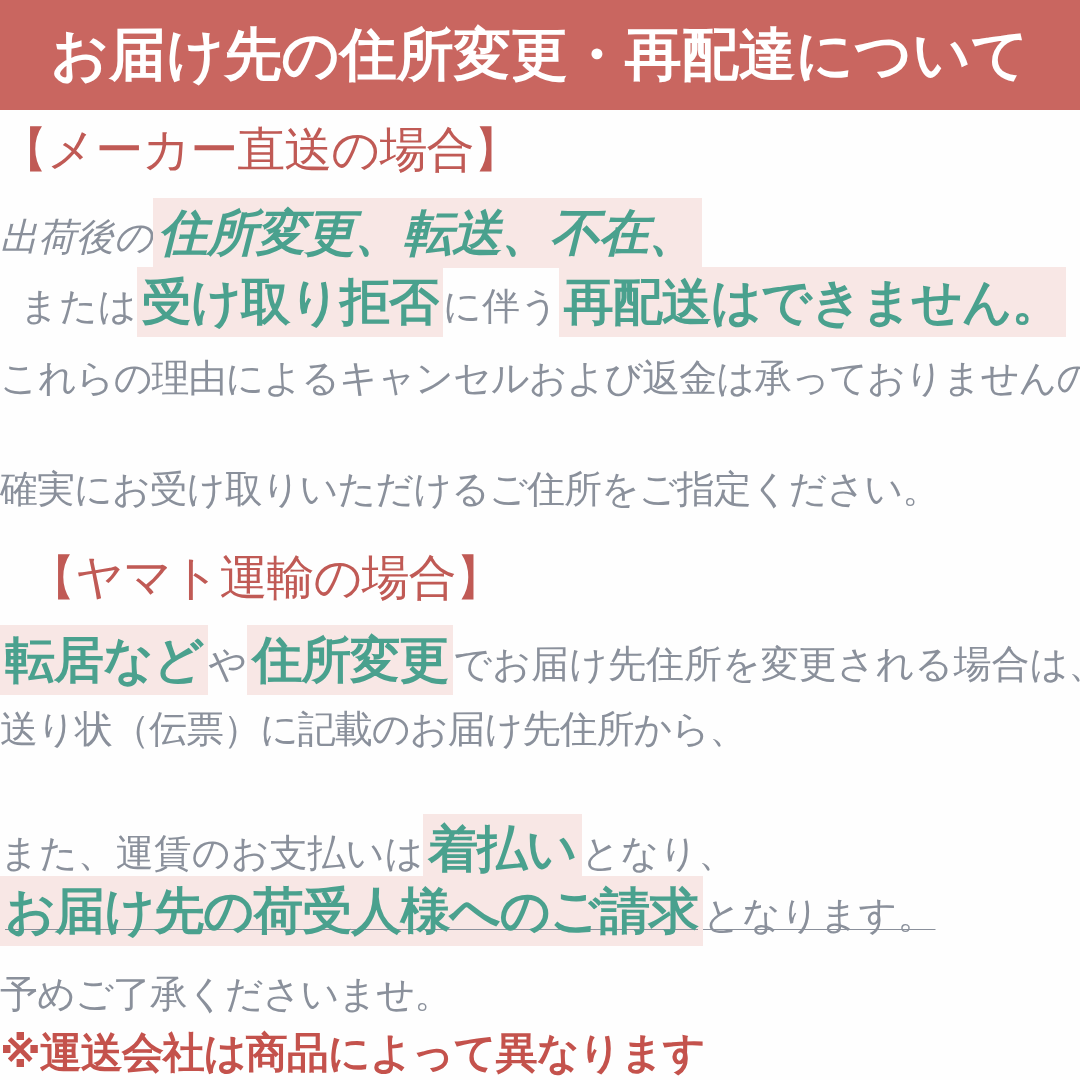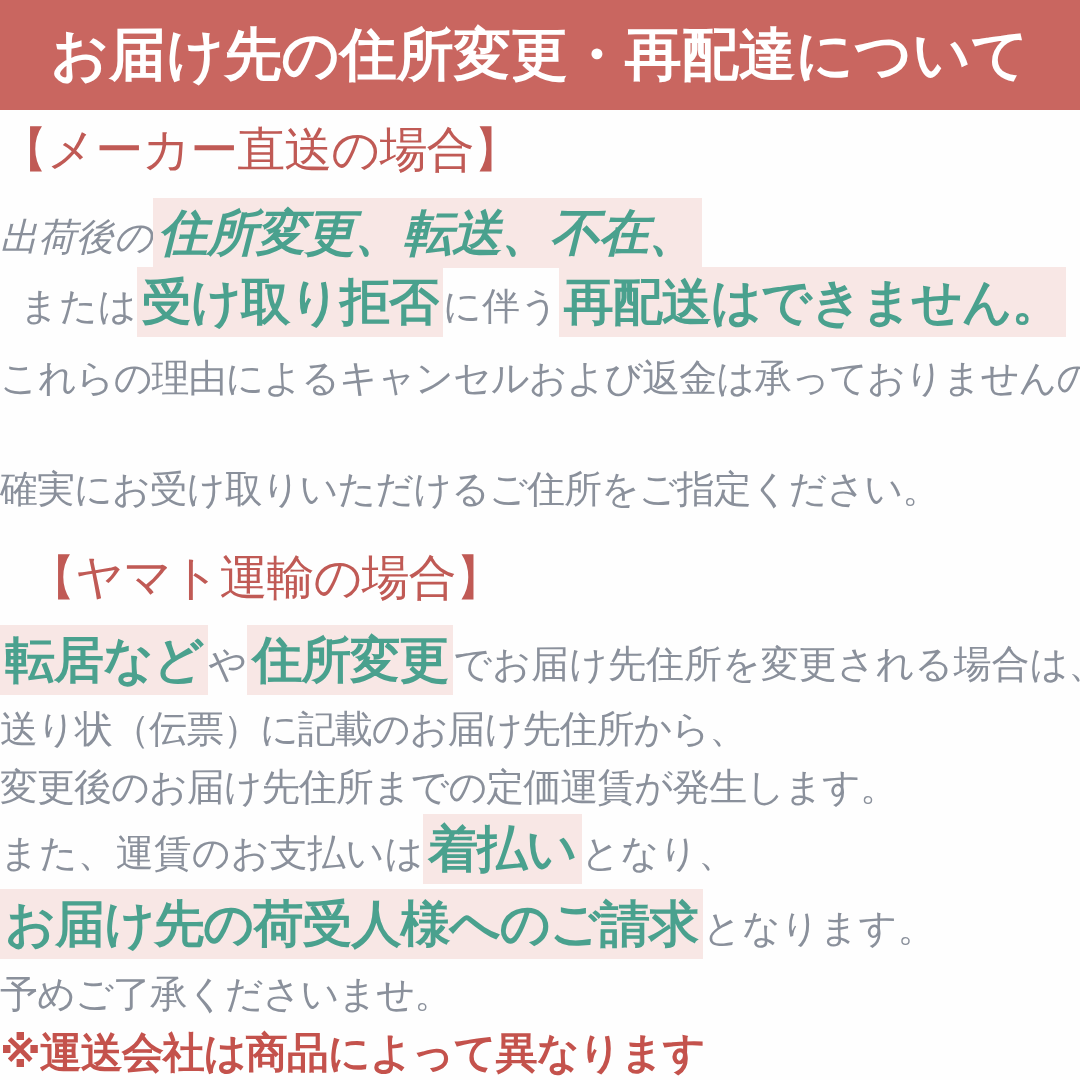--- a/index.html
+++ b/index.html
@@ -66,21 +66,21 @@
   .m1{top:200px;line-height:66px;font-style:italic;}
   .m2{top:276px;line-height:53px;margin-left:20px;}
   .m3{top:355px;line-height:46px;}
   .m4{top:413px;line-height:46px;}
   .m5{top:466px;line-height:46px;}
 
   .y1{top:628px;line-height:64px;}
   .y2{top:706px;line-height:46px;}
   .y3{top:764px;line-height:46px;}
   .y4{top:818px;line-height:62px;}
-  .y5{top:892px;line-height:64px;}
+  .y5{top:892px;line-height:38px;text-decoration:underline;}
   .y6{top:971px;line-height:46px;}
 
   .note{
     top:1028px;line-height:50px;
     font-size:42px;font-weight:700;
     color:var(--note-red);
     letter-spacing:-1px;
   }
 </style>
 </head>
@@ -108,21 +108,20 @@
   <div class="row body-line m5">確実にお受け取りいただけるご住所をご指定ください。</div>
 
   <div class="row section-heading h-yamato">【ヤマト運輸の場合】</div>
 
   <div class="row mixed y1">
     <span class="hl-big">転居など</span><span class="g-sm">や</span><span class="hl-big">住所変更</span><span class="g-sm">でお届け先住所を変更される場合は、</span>
   </div>
 
   <div class="row body-line y2">送り状（伝票）に記載のお届け先住所から、</div>
 
-  <div class="row body-line y3">変更後のお届け先住所までの定価運賃が発生します。</div>
 
   <div class="row mixed y4">
     <span class="g-sm">また、運賃のお支払いは</span><span class="hl-big">着払い</span><span class="g-sm">となり、</span>
   </div>
 
   <div class="row mixed y5">
     <span class="hl-big">お届け先の荷受人様へのご請求</span><span class="g-sm">となります。</span>
   </div>
 
   <div class="row body-line y6">予めご了承くださいませ。</div>

